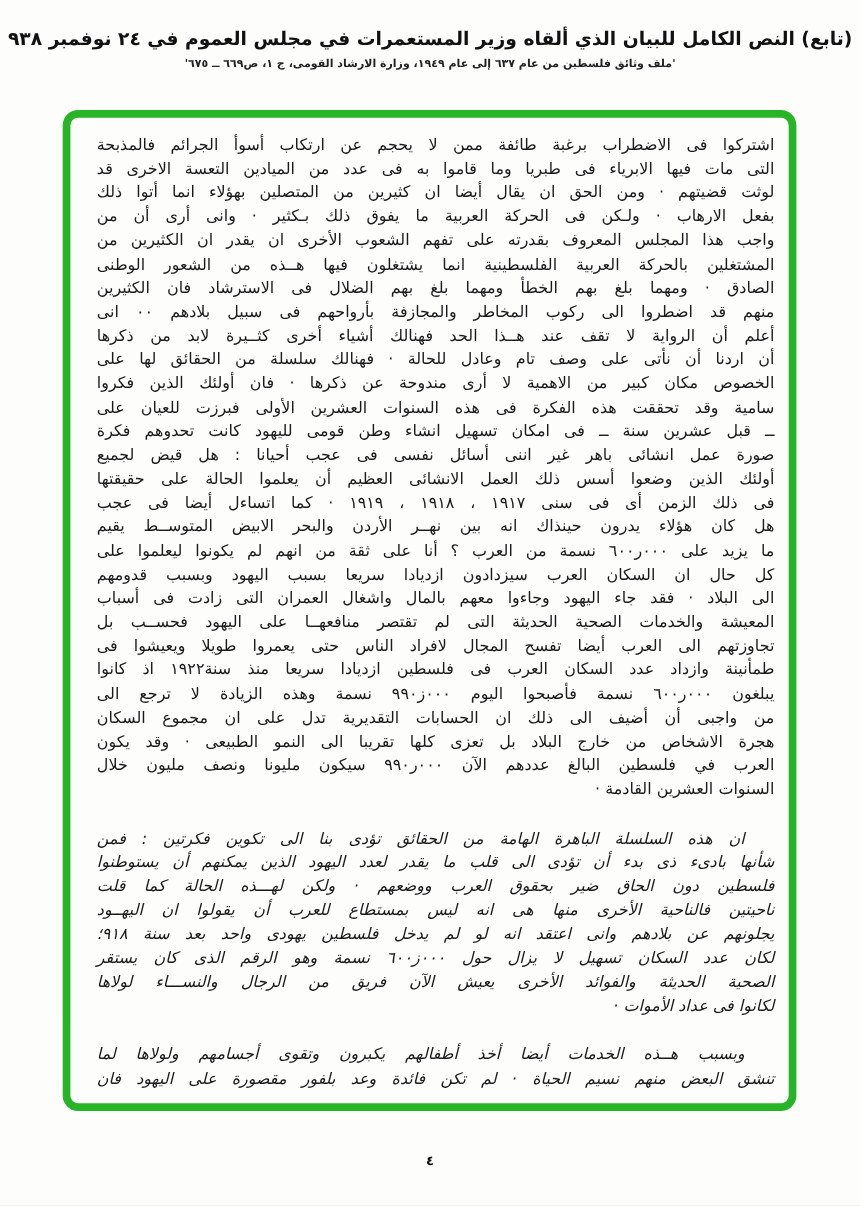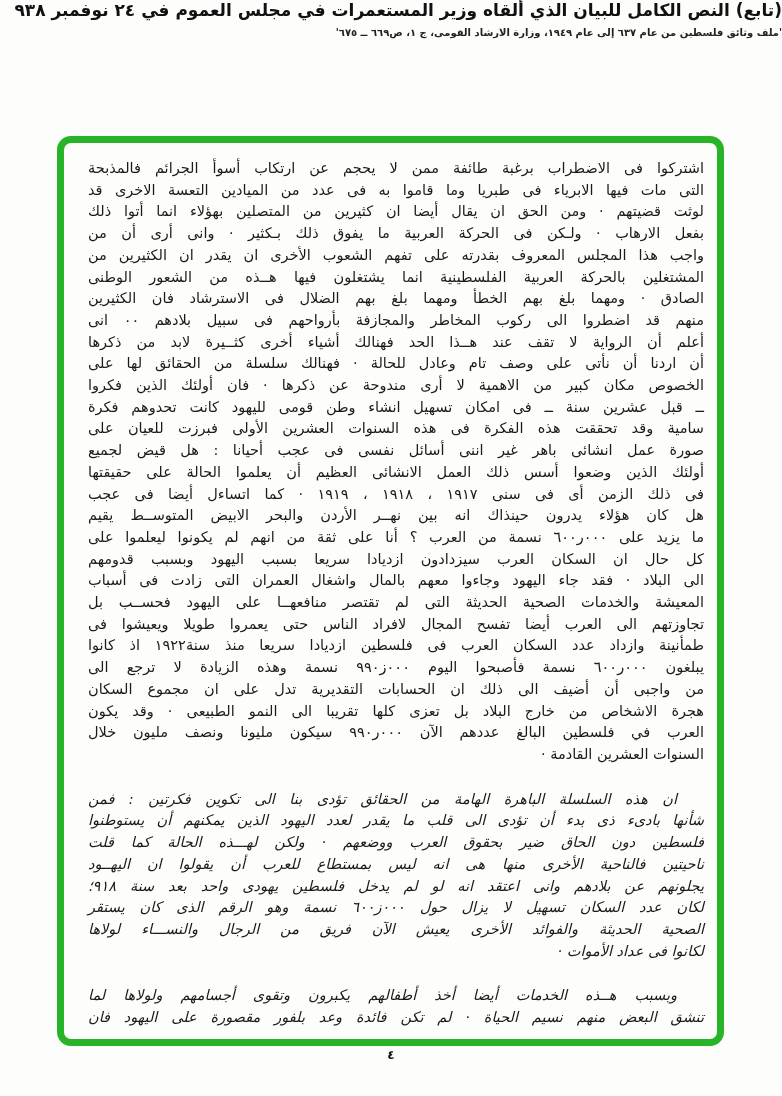--- a/index.html
+++ b/index.html
@@ -5,38 +5,37 @@
   html,body{margin:0;padding:0;background:#e8e8e8;}
   .page{
     position:relative;
     width:782px;height:1096px;
     background:#fdfdfc;
     font-family:"DejaVu Sans", sans-serif;
     color:#161616;
     overflow:hidden;
     margin:0 auto;
   }
-  .header{direction:rtl;}
+  .header{padding-top:26px;text-align:center;direction:rtl;}
   .header-title{
     font-size:17px;font-weight:bold;letter-spacing:0;
     color:#111;
   }
   .source-line{
     margin-top:7px;
     font-size:10px;font-weight:bold;color:#222;
   }
   .frame{
     position:absolute;
     left:57px;top:100px;
     width:667px;height:910px;
     border:7px solid #27b427;
     border-radius:14px;
     box-sizing:border-box;
     background:transparent;
-    margin-top:36px;
   }
   .textblock{
     position:absolute;
     top:15px;right:13px;left:24px;
     direction:rtl;
   }
   .paragraph + .paragraph{margin-top:23px;font-style:italic;}
   .line{
     font-size:14.5px;
     line-height:21.7px;
@@ -72,22 +71,22 @@
           <div class="line">التى مات فيها الابرياء فى طبريا وما قاموا به فى عدد من الميادين التعسة الاخرى قد</div>
           <div class="line">لوثت قضيتهم · ومن الحق ان يقال أيضا ان كثيرين من المتصلين بهؤلاء انما أتوا ذلك</div>
           <div class="line">بفعل الارهاب · ولـكن فى الحركة العربية ما يفوق ذلك بـكثير · وانى أرى أن من</div>
           <div class="line">واجب هذا المجلس المعروف بقدرته على تفهم الشعوب الأخرى ان يقدر ان الكثيرين من</div>
           <div class="line">المشتغلين بالحركة العربية الفلسطينية انما يشتغلون فيها هــذه من الشعور الوطنى</div>
           <div class="line">الصادق · ومهما بلغ بهم الخطأ ومهما بلغ بهم الضلال فى الاسترشاد فان الكثيرين</div>
           <div class="line">منهم قد اضطروا الى ركوب المخاطر والمجازفة بأرواحهم فى سبيل بلادهم ٠٠ انى</div>
           <div class="line">أعلم أن الرواية لا تقف عند هــذا الحد فهنالك أشياء أخرى كثــيرة لابد من ذكرها</div>
           <div class="line">أن اردنا أن نأتى على وصف تام وعادل للحالة · فهنالك سلسلة من الحقائق لها على</div>
           <div class="line">الخصوص مكان كبير من الاهمية لا أرى مندوحة عن ذكرها · فان أولئك الذين فكروا</div>
+          <div class="line">سامية وقد تحققت هذه الفكرة فى هذه السنوات العشرين الأولى فبرزت للعيان على</div>
           <div class="line">ــ قبل عشرين سنة ــ فى امكان تسهيل انشاء وطن قومى لليهود كانت تحدوهم فكرة</div>
-          <div class="line">سامية وقد تحققت هذه الفكرة فى هذه السنوات العشرين الأولى فبرزت للعيان على</div>
           <div class="line">صورة عمل انشائى باهر غير اننى أسائل نفسى فى عجب أحيانا : هل قيض لجميع</div>
           <div class="line">أولئك الذين وضعوا أسس ذلك العمل الانشائى العظيم أن يعلموا الحالة على حقيقتها</div>
           <div class="line">فى ذلك الزمن أى فى سنى ١٩١٧ ، ١٩١٨ ، ١٩١٩ · كما اتساءل أيضا فى عجب</div>
           <div class="line">هل كان هؤلاء يدرون حينذاك انه بين نهــر الأردن والبحر الابيض المتوســط يقيم</div>
           <div class="line">ما يزيد على ‭٦٠٠ر٠٠٠‬ نسمة من العرب ؟ أنا على ثقة من انهم لم يكونوا ليعلموا على</div>
           <div class="line">كل حال ان السكان العرب سيزدادون ازديادا سريعا بسبب اليهود وبسبب قدومهم</div>
           <div class="line">الى البلاد · فقد جاء اليهود وجاءوا معهم بالمال واشغال العمران التى زادت فى أسباب</div>
           <div class="line">المعيشة والخدمات الصحية الحديثة التى لم تقتصر منافعهــا على اليهود فحســب بل</div>
           <div class="line">تجاوزتهم الى العرب أيضا تفسح المجال لافراد الناس حتى يعمروا طويلا ويعيشوا فى</div>
           <div class="line">طمأنينة وازداد عدد السكان العرب فى فلسطين ازديادا سريعا منذ سنة١٩٢٢ اذ كانوا</div>

